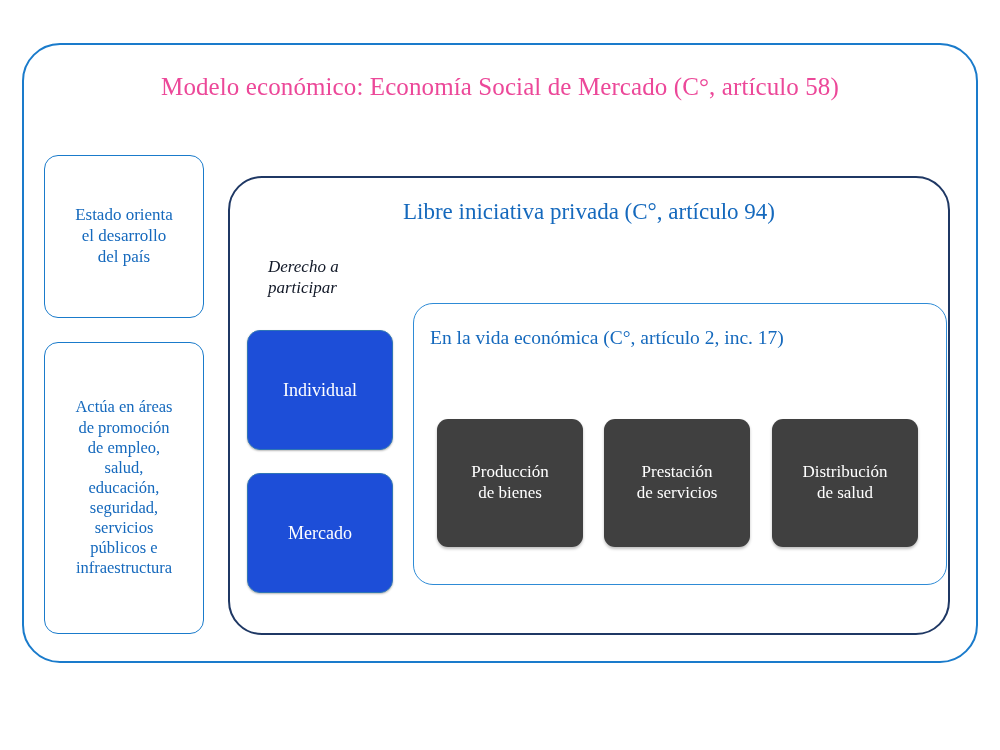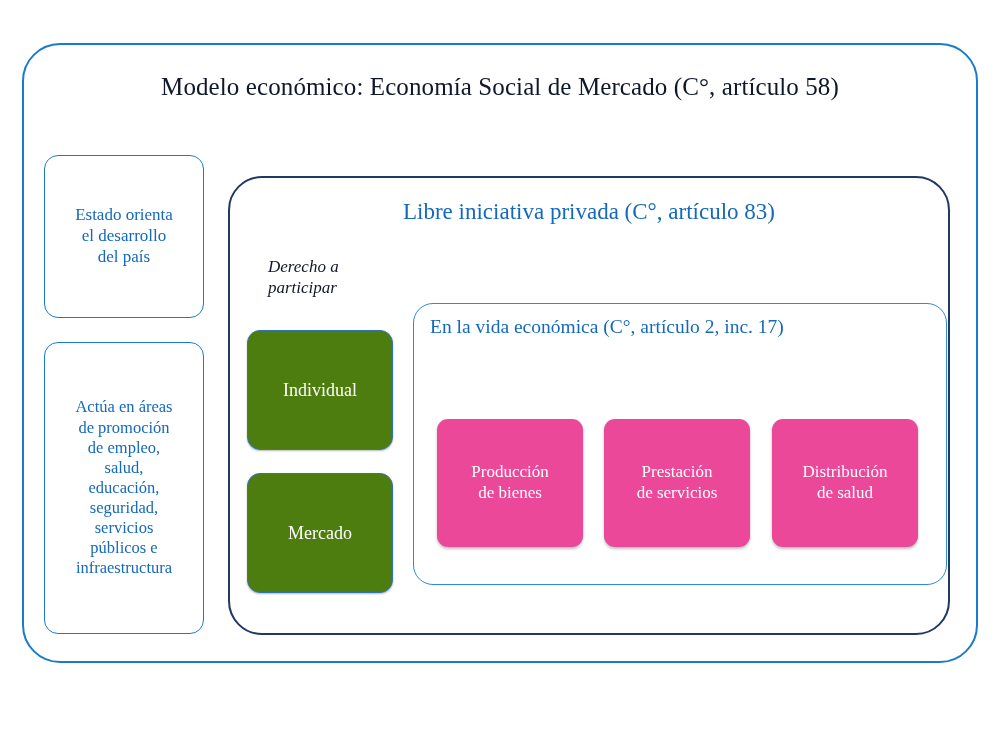--- a/index.html
+++ b/index.html
@@ -36,21 +36,21 @@
     background: #ffffff;
   }
 
   .outer-title {
     position: absolute;
     left: 0;
     top: 28px;
     width: 100%;
     text-align: center;
     font-size: 25px;
-    color: #0f172a;
+    color: #ec4899;
     letter-spacing: 0.1px;
     line-height: 1.15;
   }
 
   
   .left-box {
     position: absolute;
     border: 1.6px solid #1A7BCB;
     border-radius: 14px;
     box-sizing: border-box;
@@ -118,21 +118,21 @@
     color: #111827;
     line-height: 1.25;
     white-space: pre-line;
     text-align: left;
     font-style: italic;
   }
 
   
   .navy-box {
     position: absolute;
-    background: #4d7c0f;
+    background: #1d4ed8;
     border: 1.5px solid #2E75B6;
     border-radius: 13px;
     box-sizing: border-box;
     color: #ffffff;
     display: flex;
     align-items: center;
     justify-content: center;
     text-align: center;
     font-size: 18px;
     box-shadow: 0 1px 2px rgba(0,0,0,0.28);
@@ -158,31 +158,31 @@
     width: 534px;
     height: 282px;
     border: 1.6px solid #2E8BD6;
     border-radius: 20px;
     box-sizing: border-box;
     background: #ffffff;
   }
   .eco-title {
     position: absolute;
     left: 16px;
-    top: 12px;
+    top: 23px;
     font-size: 19.5px;
     color: #1569BD;
     line-height: 1.15;
     white-space: nowrap;
   }
 
   
   .blue-box {
     position: absolute;
-    background: #ec4899;
+    background: #404040;
     border-radius: 11px;
     box-sizing: border-box;
     color: #ffffff;
     display: flex;
     align-items: center;
     justify-content: center;
     text-align: center;
     font-size: 17px;
     line-height: 1.22;
     white-space: pre-line;
@@ -213,21 +213,21 @@
 de empleo,
 salud,
 educación,
 seguridad,
 servicios
 públicos e
 infraestructura</span>
   </div>
 
   <div class="inner-frame">
-    <div class="inner-title">Libre iniciativa privada (C°, artículo 83)</div>
+    <div class="inner-title">Libre iniciativa privada (C°, artículo 94)</div>
   </div>
 
   <div class="caption">Derecho a
 participar</div>
 
   <div class="navy-box" id="navy-box-0">
     <span>Individual</span>
   </div>
 
   <div class="navy-box" id="navy-box-1">

